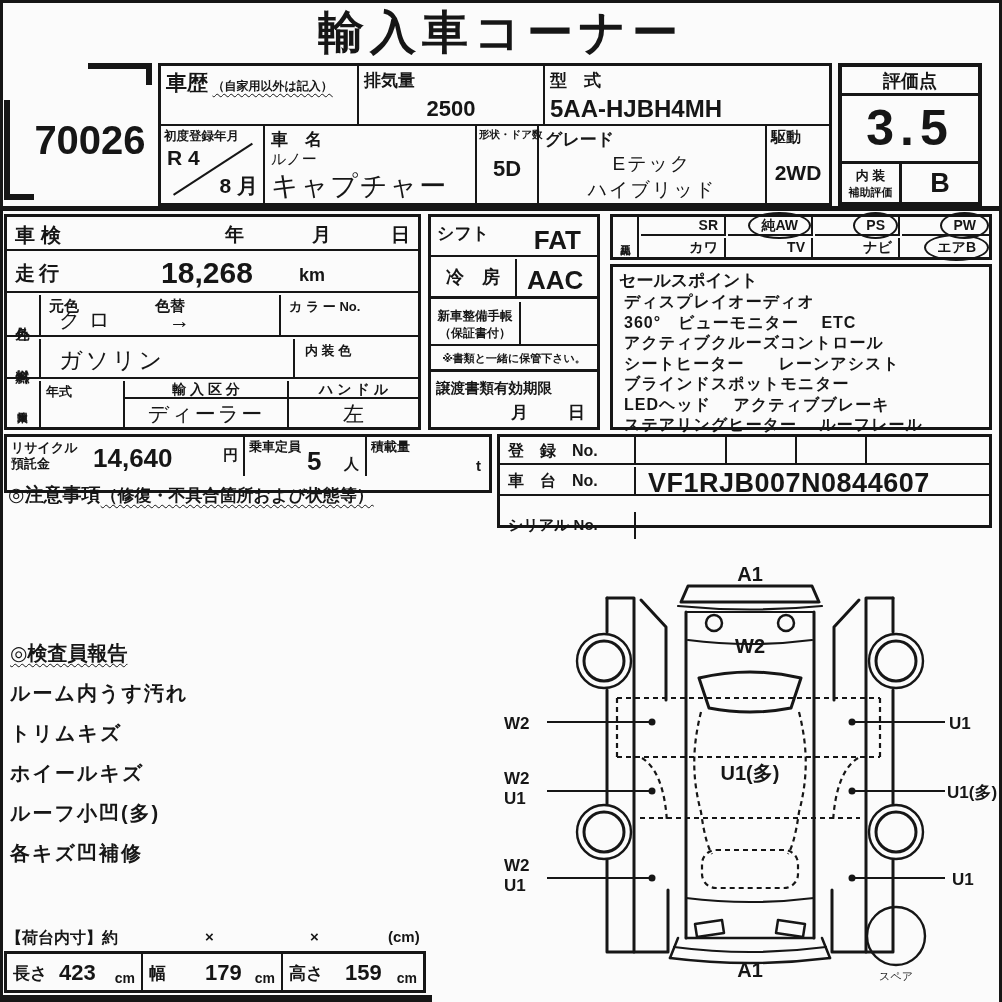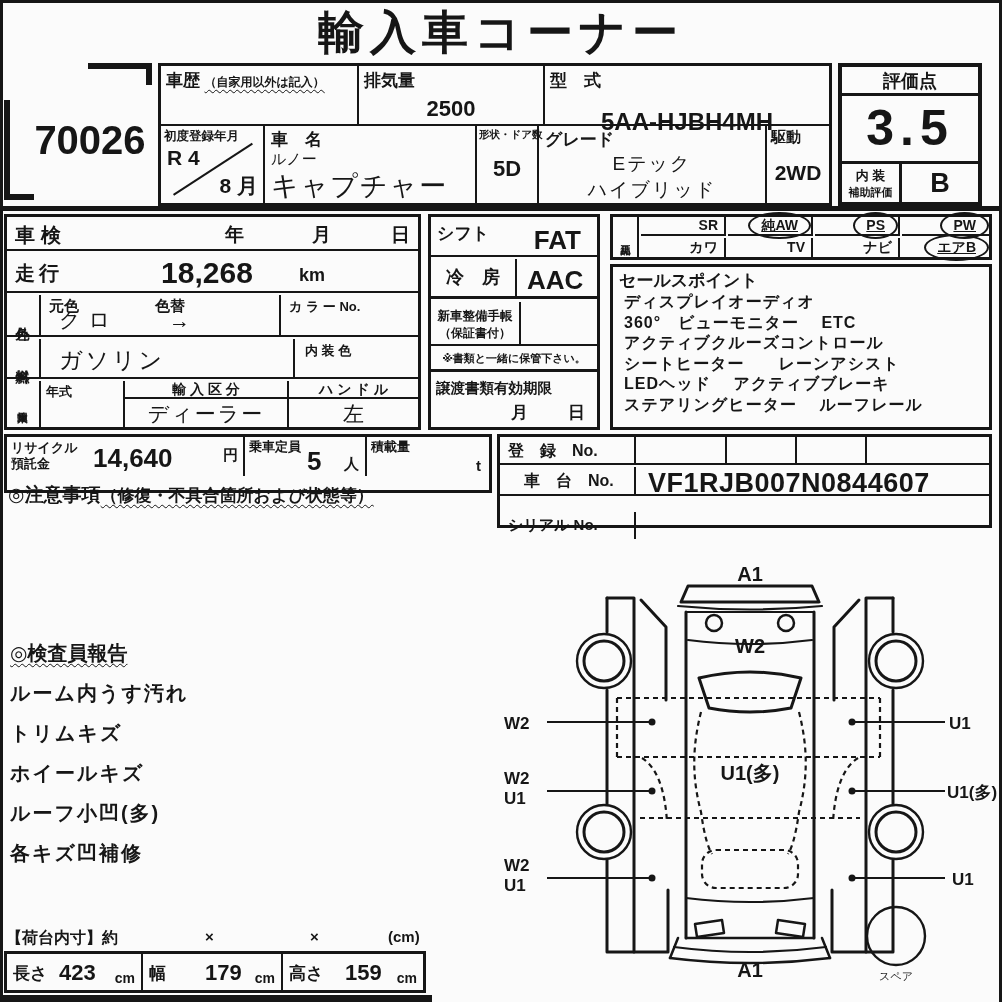--- a/index.html
+++ b/index.html
@@ -11,21 +11,21 @@
   .b3 { border:3px solid var(--ink); }
   .b4 { border:4px solid var(--ink); }
   .cell { position:absolute; }
   .lbl { font-weight:700; }
   .vert { writing-mode:vertical-rl; text-orientation:upright; font-weight:700; display:flex; align-items:center; justify-content:center; }
   .wavy { text-decoration-line:underline; text-decoration-style:wavy; text-decoration-thickness:1px; text-underline-offset:3px; }
   .title { width:100%; text-align:center; font-size:46px; font-weight:700; letter-spacing:6px; top:2px; left:0; }
   .num { font-weight:600; }
   .eq-cell { position:absolute; display:flex; align-items:center; justify-content:flex-end; font-size:14px; font-weight:700; }
   .eq-cell .pill { display:inline-block; line-height:15px; padding:1px 6px; }
-  .eq-cell.circled .pill { border:2px solid var(--ink); border-radius:50%; padding:4px 11px;text-decoration:underline; }
+  .eq-cell.circled .pill { border:2px solid var(--ink); border-radius:50%; padding:4px 11px; }
   .sales-line { font-size:16px; font-weight:600; line-height:20.5px; letter-spacing:1px; white-space:pre; }
   .insp-line { font-size:20px; font-weight:600; letter-spacing:2px; margin-top:13px; }
   svg text { font-family:"Liberation Sans","DejaVu Sans",sans-serif; fill:var(--ink); }
 </style>
 </head>
 <body>
 
 <div class="sheet">
 
   <div class="edge" style="left:0;top:0;width:1002px;height:3px"></div>
@@ -34,30 +34,30 @@
   <div class="edge" style="left:0;top:995px;width:432px;height:7px"></div>
 
   <div class="abs title">輸入車コーナー</div>
 
   <div class="abs" style="left:88px;top:63px;width:64px;height:22px;border-top:6px solid var(--ink);border-right:6px solid var(--ink)"></div>
   <div class="abs" style="left:4px;top:100px;width:30px;height:100px;border-left:6px solid var(--ink);border-bottom:6px solid var(--ink)"></div>
   <div class="abs num" style="left:22px;top:118px;width:136px;text-align:center;font-size:40px">70026</div>
 
   <div class="abs b3" style="left:158px;top:63px;width:674px;height:143px">
     <div class="cell" style="left:0;top:0;width:198px;height:60px;border-right:2px solid var(--ink);border-bottom:2px solid var(--ink);padding:3px 5px">
-      <span class="lbl" style="font-size:17px">車歴</span>
+      <span class="lbl" style="font-size:21px">車歴</span>
       <span class="lbl wavy" style="font-size:12px">（自家用以外は記入）</span>
     </div>
     <div class="cell" style="left:198px;top:0;width:186px;height:60px;border-right:2px solid var(--ink);border-bottom:2px solid var(--ink);padding:3px 5px">
       <div class="lbl" style="font-size:17px">排気量</div>
       <div class="num" style="font-size:22px;text-align:center;margin-top:4px">2500</div>
     </div>
     <div class="cell" style="left:384px;top:0;width:284px;height:60px;border-bottom:2px solid var(--ink);padding:3px 5px">
       <div class="lbl" style="font-size:17px">型　式</div>
-      <div class="num" style="font-size:24px;text-align:center;margin-top:16px">5AA-HJBH4MH</div>
+      <div class="num" style="font-size:24px;text-align:left;margin-top:3px">5AA-HJBH4MH</div>
     </div>
     <div class="cell" style="left:0;top:60px;width:104px;height:77px;border-right:2px solid var(--ink);padding:2px 3px">
       <div class="lbl" style="font-size:12.5px">初度登録年月</div>
       <div class="num" style="position:absolute;left:6px;top:20px;font-size:21px">R 4</div>
       <div class="abs" style="left:12px;top:68px;width:94px;border-top:2px solid var(--ink);transform:rotate(-33deg);transform-origin:0 0"></div>
       <div class="num" style="position:absolute;right:5px;bottom:3px;font-size:21px">8 月</div>
     </div>
     <div class="cell" style="left:104px;top:60px;width:212px;height:77px;border-right:2px solid var(--ink);padding:2px 6px">
       <div class="lbl" style="font-size:17px">車　名</div>
       <div style="font-size:15px;line-height:16px">ルノー</div>
@@ -186,20 +186,21 @@
       </div>
   </div>
 
   <div class="abs b3" style="left:610px;top:264px;width:382px;height:166px">
     <div class="lbl" style="position:absolute;left:6px;top:2px;font-size:17px">セールスポイント</div>
     <div style="position:absolute;left:11px;top:25px">
       <div class="sales-line">ディスプレイオーディオ</div>
       <div class="sales-line">360°　ビューモニター　 ETC</div>
       <div class="sales-line">アクティブクルーズコントロール</div>
       <div class="sales-line">シートヒーター　　レーンアシスト</div>
+      <div class="sales-line">ブラインドスポットモニター</div>
       <div class="sales-line">LEDヘッド　 アクティブブレーキ</div>
       <div class="sales-line">ステアリングヒーター　 ルーフレール</div>
     </div>
   </div>
 
   <div class="abs b3" style="left:4px;top:434px;width:488px;height:59px">
     <div class="cell" style="left:0;top:0;width:238px;height:39px;border-right:2px solid var(--ink)">
       <div class="lbl" style="position:absolute;left:4px;top:2px;font-size:13px">リサイクル</div>
       <div class="lbl" style="position:absolute;left:4px;top:18px;font-size:13px">預託金</div>
       <span class="num" style="position:absolute;left:86px;top:6px;font-size:26px">14,640</span>
@@ -221,21 +222,21 @@
   </div>
 
   <div class="abs b3" style="left:497px;top:434px;width:495px;height:94px">
     <div class="cell" style="left:0;top:0;width:489px;height:28px;border-bottom:2px solid var(--ink)">
       <div class="lbl" style="position:absolute;left:0;top:0;width:136px;height:28px;border-right:2px solid var(--ink);font-size:16px;line-height:27px;padding-left:8px">登　録　No.</div>
       <div class="edge" style="left:225px;top:0;width:2px;height:28px"></div>
       <div class="edge" style="left:295px;top:0;width:2px;height:28px"></div>
       <div class="edge" style="left:365px;top:0;width:2px;height:28px"></div>
     </div>
     <div class="cell" style="left:0;top:30px;width:489px;height:29px;border-bottom:2px solid var(--ink)">
-      <div class="lbl" style="position:absolute;left:0;top:0;width:136px;height:29px;border-right:2px solid var(--ink);font-size:16px;line-height:28px;padding-left:24px">車　台　No.</div>
+      <div class="lbl" style="position:absolute;left:0;top:0;width:136px;height:29px;border-right:2px solid var(--ink);font-size:16px;line-height:28px;padding-left:8px">車　台　No.</div>
       <div class="num" style="position:absolute;left:148px;top:1px;font-size:27px;letter-spacing:0.5px">VF1RJB007N0844607</div>
     </div>
     <div class="cell" style="left:0;top:75px;width:489px;height:27px">
       <div class="lbl" style="position:absolute;left:0;top:0;width:136px;height:27px;border-right:2px solid var(--ink);font-size:15px;line-height:26px;padding-left:8px">シリアル No.</div>
     </div>
   </div>
 
   <div class="abs" style="left:10px;top:640px;width:430px">
     <div class="lbl wavy" style="font-size:20px;display:inline-block">◎検査員報告</div>
     <div class="insp-line">ルーム内うす汚れ</div>

